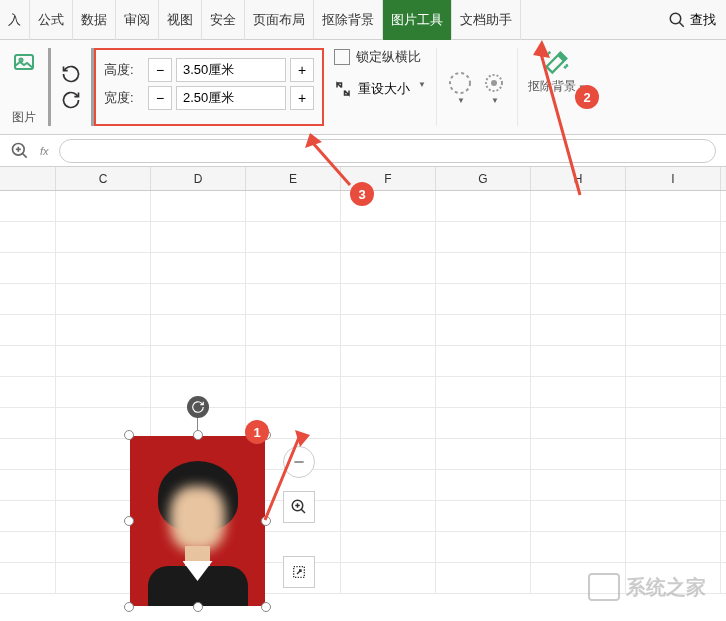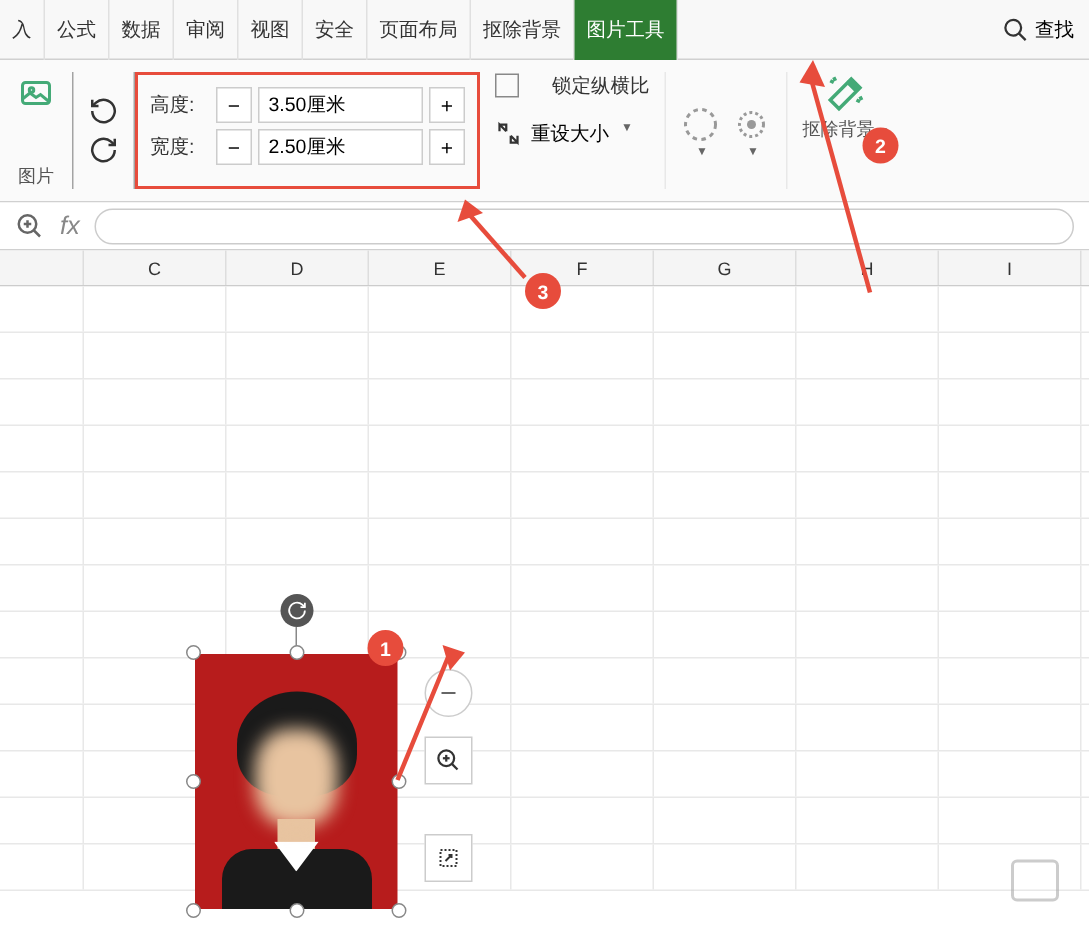--- a/index.html
+++ b/index.html
@@ -7,45 +7,45 @@
     
     
     .menu-bar { display: flex; border-bottom: 1px solid #d0d0d0; height: 40px; align-items: center; background: #f8f8f8; }
     .menu-tab { padding: 0 8px; height: 40px; display: flex; align-items: center; font-size: 13px; color: #333; border-right: 1px solid #e0e0e0; cursor: pointer; }
     .menu-tab.active { background: #2e7d32; color: #fff; }
     .search-area { margin-left: auto; display: flex; align-items: center; padding: 0 10px; justify-content: flex-end; }
     .search-icon { width: 18px; height: 18px; }
     
     
     .ribbon { display: flex; height: 95px; background: #fafafa; border-bottom: 1px solid #d0d0d0; padding: 8px 0; }
-    .ribbon-group { display: flex; flex-direction: column; align-items: center; justify-content: space-between; padding: 0 10px; border-right: 1px solid #a3a3a3; }
+    .ribbon-group { display: flex; flex-direction: column; align-items: center; justify-content: space-between; padding: 0 10px; border-right: 3px solid #a3a3a3; }
     .ribbon-icon { width: 28px; height: 28px; display: flex; align-items: center; justify-content: center; }
     .ribbon-label { font-size: 12px; color: #555; margin-top: 2px; }
     .dropdown-arrow { font-size: 8px; color: #666; margin-left: 2px; }
     
     .size-controls { display: flex; flex-direction: column; gap: 4px; padding: 8px; border: 2px solid #e74c3c; }
     .size-row { display: flex; align-items: center; gap: 4px; }
     .size-label { font-size: 13px; color: #333; width: 40px; }
     .size-btn { width: 24px; height: 24px; border: 1px solid #ccc; background: #fff; font-size: 14px; cursor: pointer; display: flex; align-items: center; justify-content: center; }
     .size-input { width: 110px; height: 24px; border: 1px solid #ccc; padding: 0 6px; font-size: 13px; text-align: left; }
     
-    .lock-row { display: flex; align-items: center; gap: 22px; font-size: 13px; color: #333; }
+    .lock-row { display: flex; align-items: center; gap: 6px; font-size: 13px; color: #333; }
     .checkbox { width: 16px; height: 16px; border: 1px solid #888; }
     
     .reset-group { display: flex; flex-direction: column; gap: 4px; padding: 0 10px; }
     .reset-row { display: flex; gap: 6px; }
     
     .dashed-group { display: flex; align-items: center; gap: 8px; padding: 0 10px; }
     
     .bgremove-group { display: flex; flex-direction: column; align-items: center; padding: 0 10px; }
     
     
     .formula-bar { display: flex; align-items: center; height: 32px; border-bottom: 1px solid #d0d0d0; padding: 0 10px; gap: 10px; background: #fff; }
     .name-box-icon { width: 20px; height: 20px; }
-    .fx-label { font-style: italic; color: #888; font-size: 17px; }
+    .fx-label { font-style: italic; color: #888; font-size: 11px; }
     .formula-input { flex: 1; height: 24px; border: 1px solid #ccc; border-radius: 12px; padding: 0 10px; }
     
     
     .col-headers { display: flex; height: 24px; background: #f5f5f5; border-bottom: 1px solid #ccc; }
     .col-header { width: 95px; display: flex; align-items: center; justify-content: center; font-size: 12px; color: #333; border-right: 1px solid #ddd; }
     .col-header:first-child { width: 56px; }
     
     
     .grid { position: relative; height: 430px; background: #fff; }
     .grid-row { display: flex; height: 31px; border-bottom: 1px solid #e8e8e8; }
@@ -96,20 +96,21 @@
 <div class="menu-bar">
   <div class="menu-tab">入</div>
   <div class="menu-tab">公式</div>
   <div class="menu-tab">数据</div>
   <div class="menu-tab">审阅</div>
   <div class="menu-tab">视图</div>
   <div class="menu-tab">安全</div>
   <div class="menu-tab">页面布局</div>
   <div class="menu-tab">抠除背景</div>
   <div class="menu-tab active">图片工具</div>
+  <div class="menu-tab">文档助手</div>
   <div class="search-area">
     <svg class="search-icon" viewBox="0 0 24 24" fill="none" stroke="#333" stroke-width="2">
         <circle cx="10" cy="10" r="7"></circle>
         <line x1="15" y1="15" x2="21" y2="21"></line>
       </svg>
     <span style="font-size:13px;margin-left:4px">查找</span>
   </div>
 </div>
 
 <div class="ribbon">
@@ -401,13 +402,14 @@
     <path d="M50 155 L10 10" stroke="#e74c3c" stroke-width="3" fill="none"></path>
     <polygon points="3,15 12,0 20,18" fill="#e74c3c"></polygon>
   </svg>
 <svg class="arrow" style="top:130px;left:300px" width="60" height="60">
     <path d="M50 55 L12 12" stroke="#e74c3c" stroke-width="3" fill="none"></path>
     <polygon points="5,18 10,3 22,12" fill="#e74c3c"></polygon>
   </svg>
 
 <div class="watermark">
   <div class="wm-icon"></div>
+  <span class="wm-text">系统之家</span>
 </div>
 
 </body></html>

